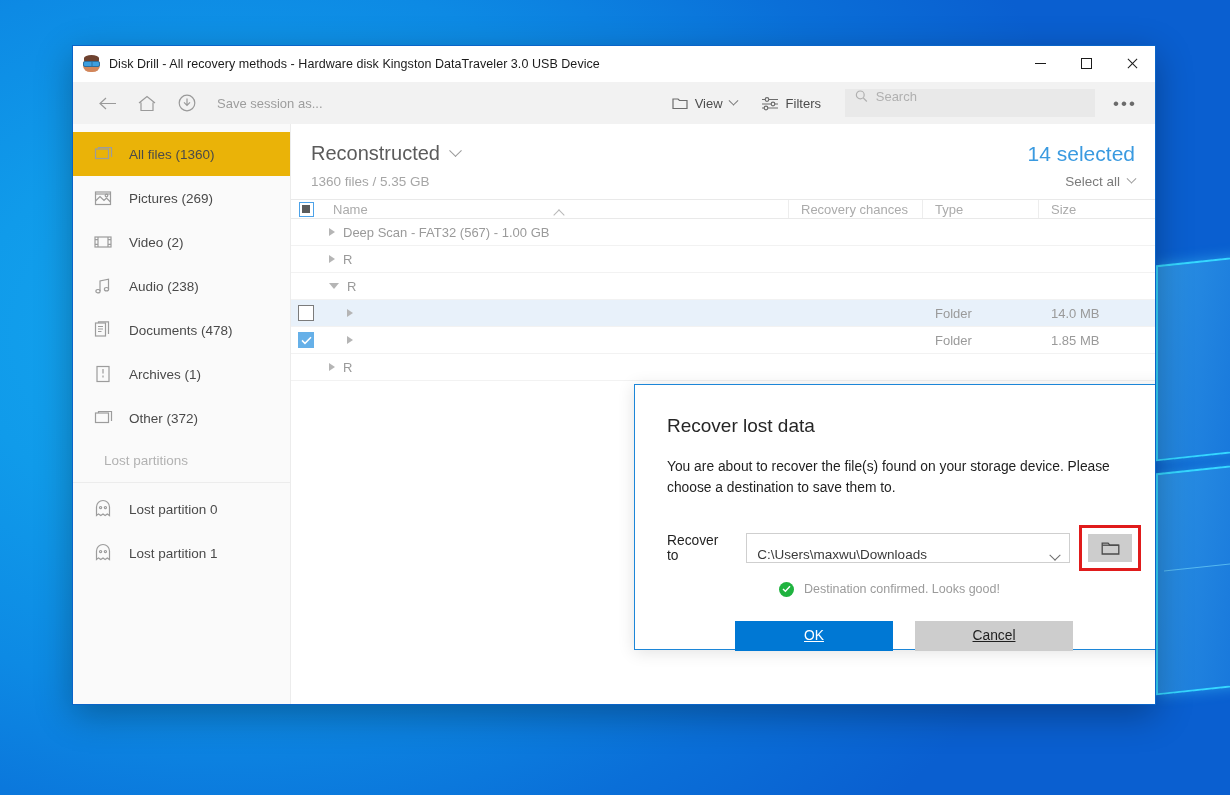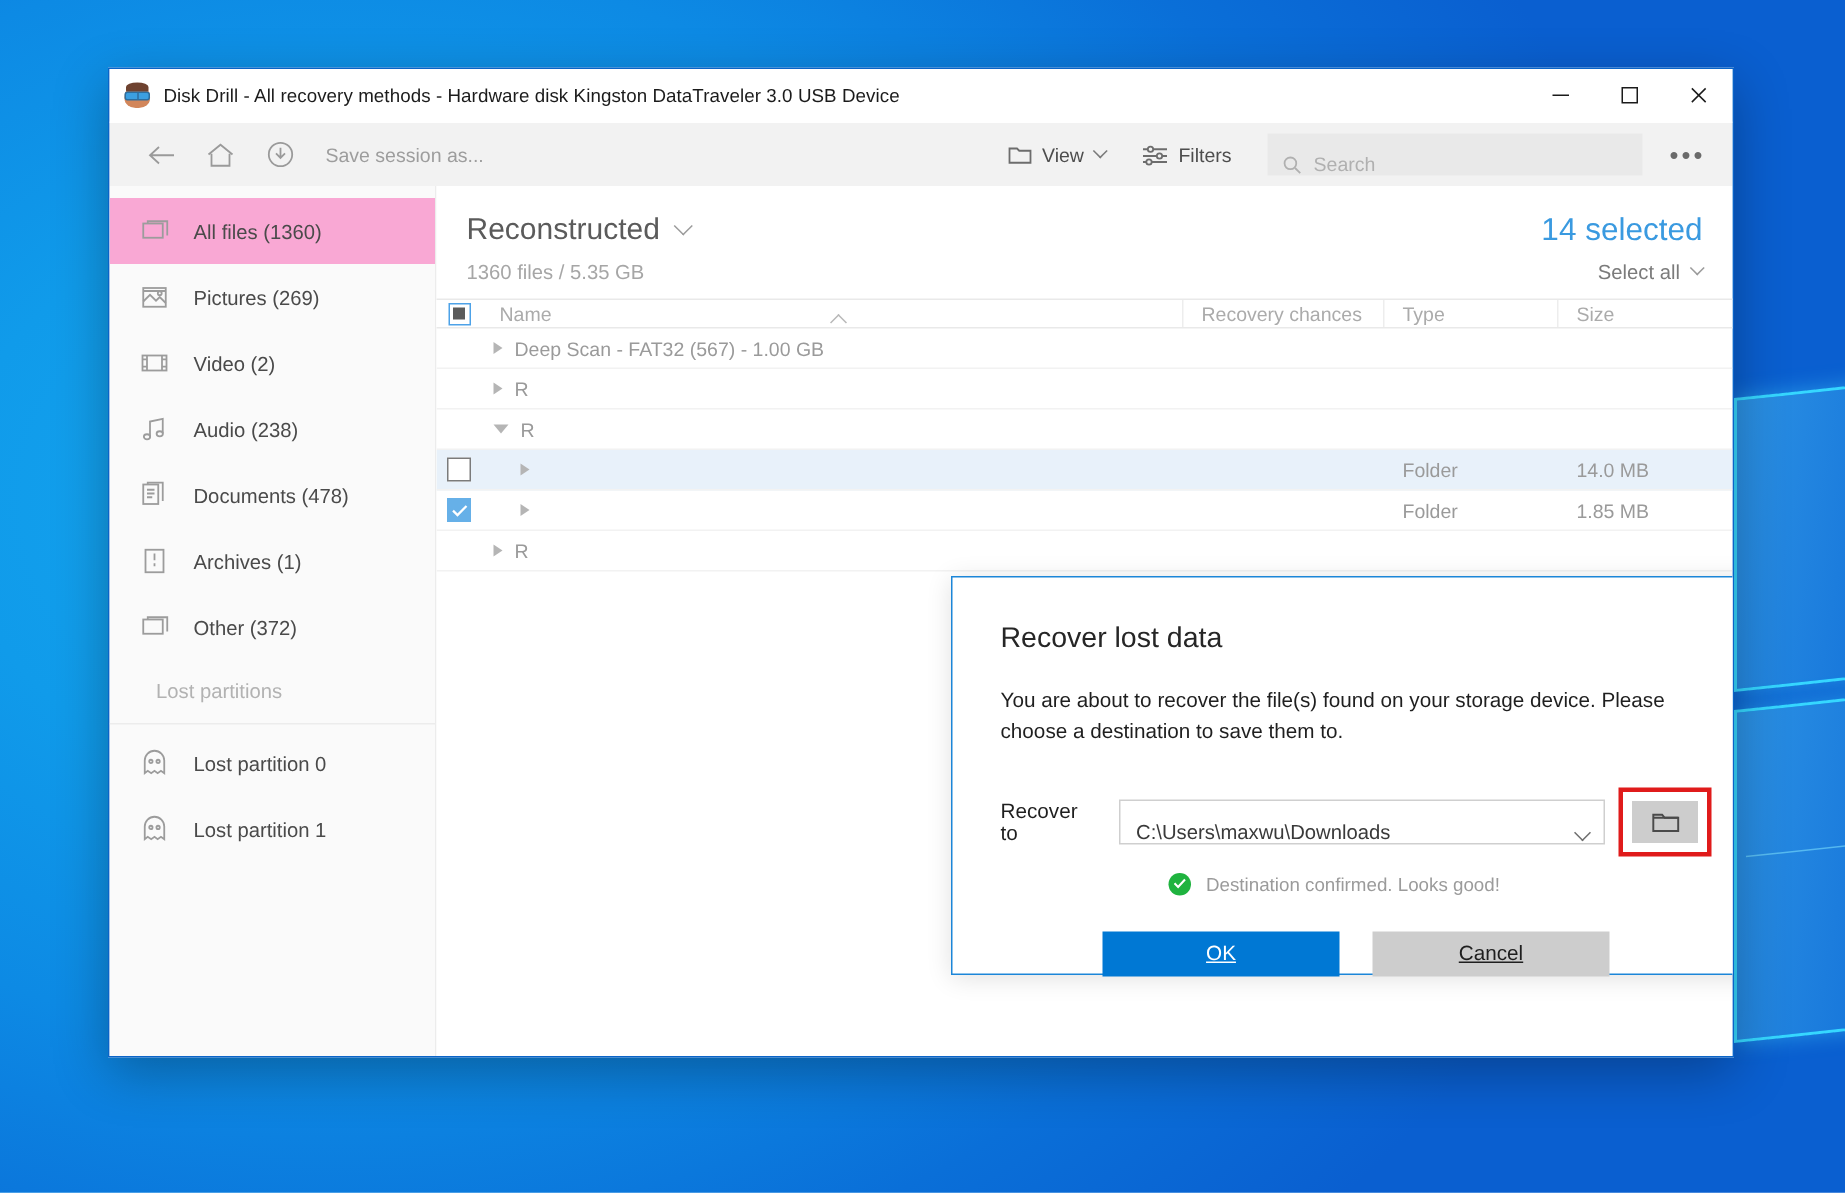--- a/index.html
+++ b/index.html
@@ -124,21 +124,21 @@
   .tb-btn {
     display: flex; align-items: center; gap: 7px;
     height: 30px; padding: 0 10px;
     font-size: 13px; color: #4d4d4d;
   }
   .chev { width: 7px; height: 7px; border-right: 1.3px solid #7a7a7a;
           border-bottom: 1.3px solid #7a7a7a; transform: rotate(45deg) translate(-2px,-2px); }
   .search-box {
     width: 250px; height: 28px; margin-left: 10px;
     background: #e9e9e9;
-    display: flex; align-items: flex-end; gap: 8px;
+    display: flex; align-items: flex-start; gap: 8px;
     padding: 0 10px;
     font-size: 13px; color: #a8a8a8;
   }
   .search-box input {
     border: none; background: transparent; outline: none;
     font-family: inherit; font-size: 13px; color: #4d4d4d; width: 100%;
   }
   .search-box input::placeholder { color: #b0b0b0; }
   .ellipsis-btn {
     width: 36px; height: 36px; margin-left: 8px;
@@ -156,21 +156,21 @@
     border-right: 1px solid #ececec;
     padding-top: 8px;
     overflow: hidden;
   }
   .side-item {
     height: 44px;
     display: flex; align-items: center;
     padding-left: 20px; gap: 16px;
     font-size: 13.5px; color: #4a4a4a;
   }
-  .side-item.active { background: #f9a8d4; }
+  .side-item.active { background: #eab308; }
   .side-ico { width: 20px; height: 20px; flex: 0 0 20px; color: #9c9c9c; }
   .side-ico svg { display: block; }
   .side-section {
     height: 40px; display: flex; align-items: center;
     padding-left: 31px;
     font-size: 13.5px; color: #b2b2b2;
   }
   .side-divider { height: 1px; background: #ececec; margin: 2px 0 4px 0; }
 
   
@@ -327,21 +327,21 @@
     background: #fff;
   }
   .browse-btn {
     width: 44px; height: 28px;
     background: #cdcdcd;
     display: flex; align-items: center; justify-content: center;
     color: #4a4a4a;
   }
   .dlg-status {
     margin-top: 11px; margin-left: 112px;
-    display: flex; align-items: flex-end; gap: 10px;
+    display: flex; align-items: center; gap: 10px;
     font-size: 12.5px; color: #9b9b9b;
   }
   .ok-circle {
     width: 15px; height: 15px; border-radius: 50%;
     background: #1fb33f;
     display: flex; align-items: center; justify-content: center;
   }
   .dlg-actions {
     margin-top: 24px;
     display: flex; gap: 22px; justify-content: center;

